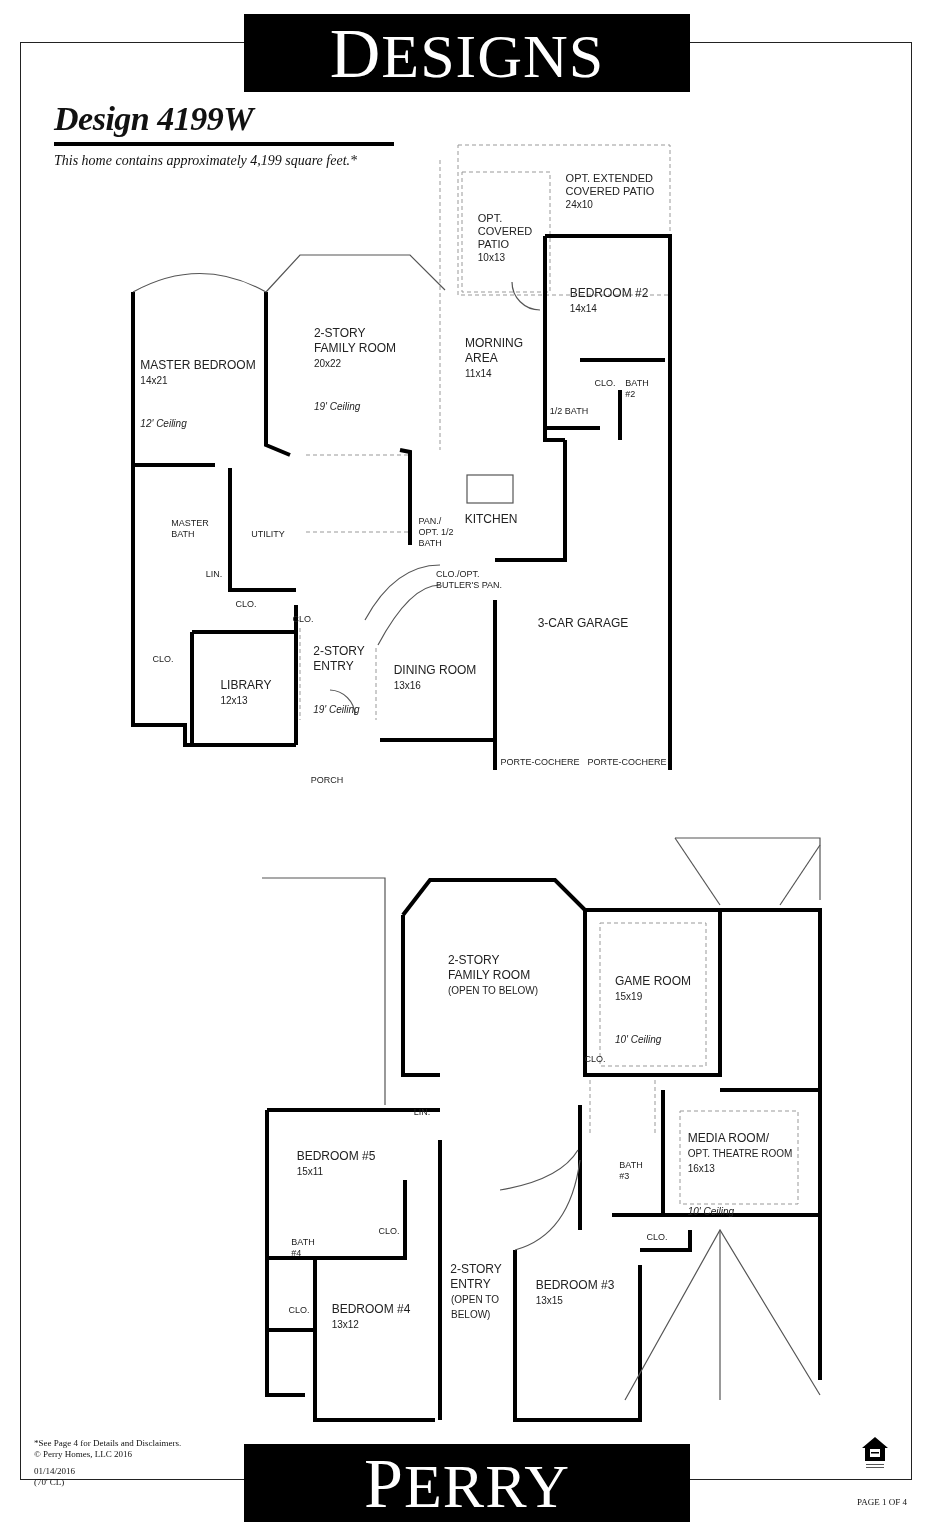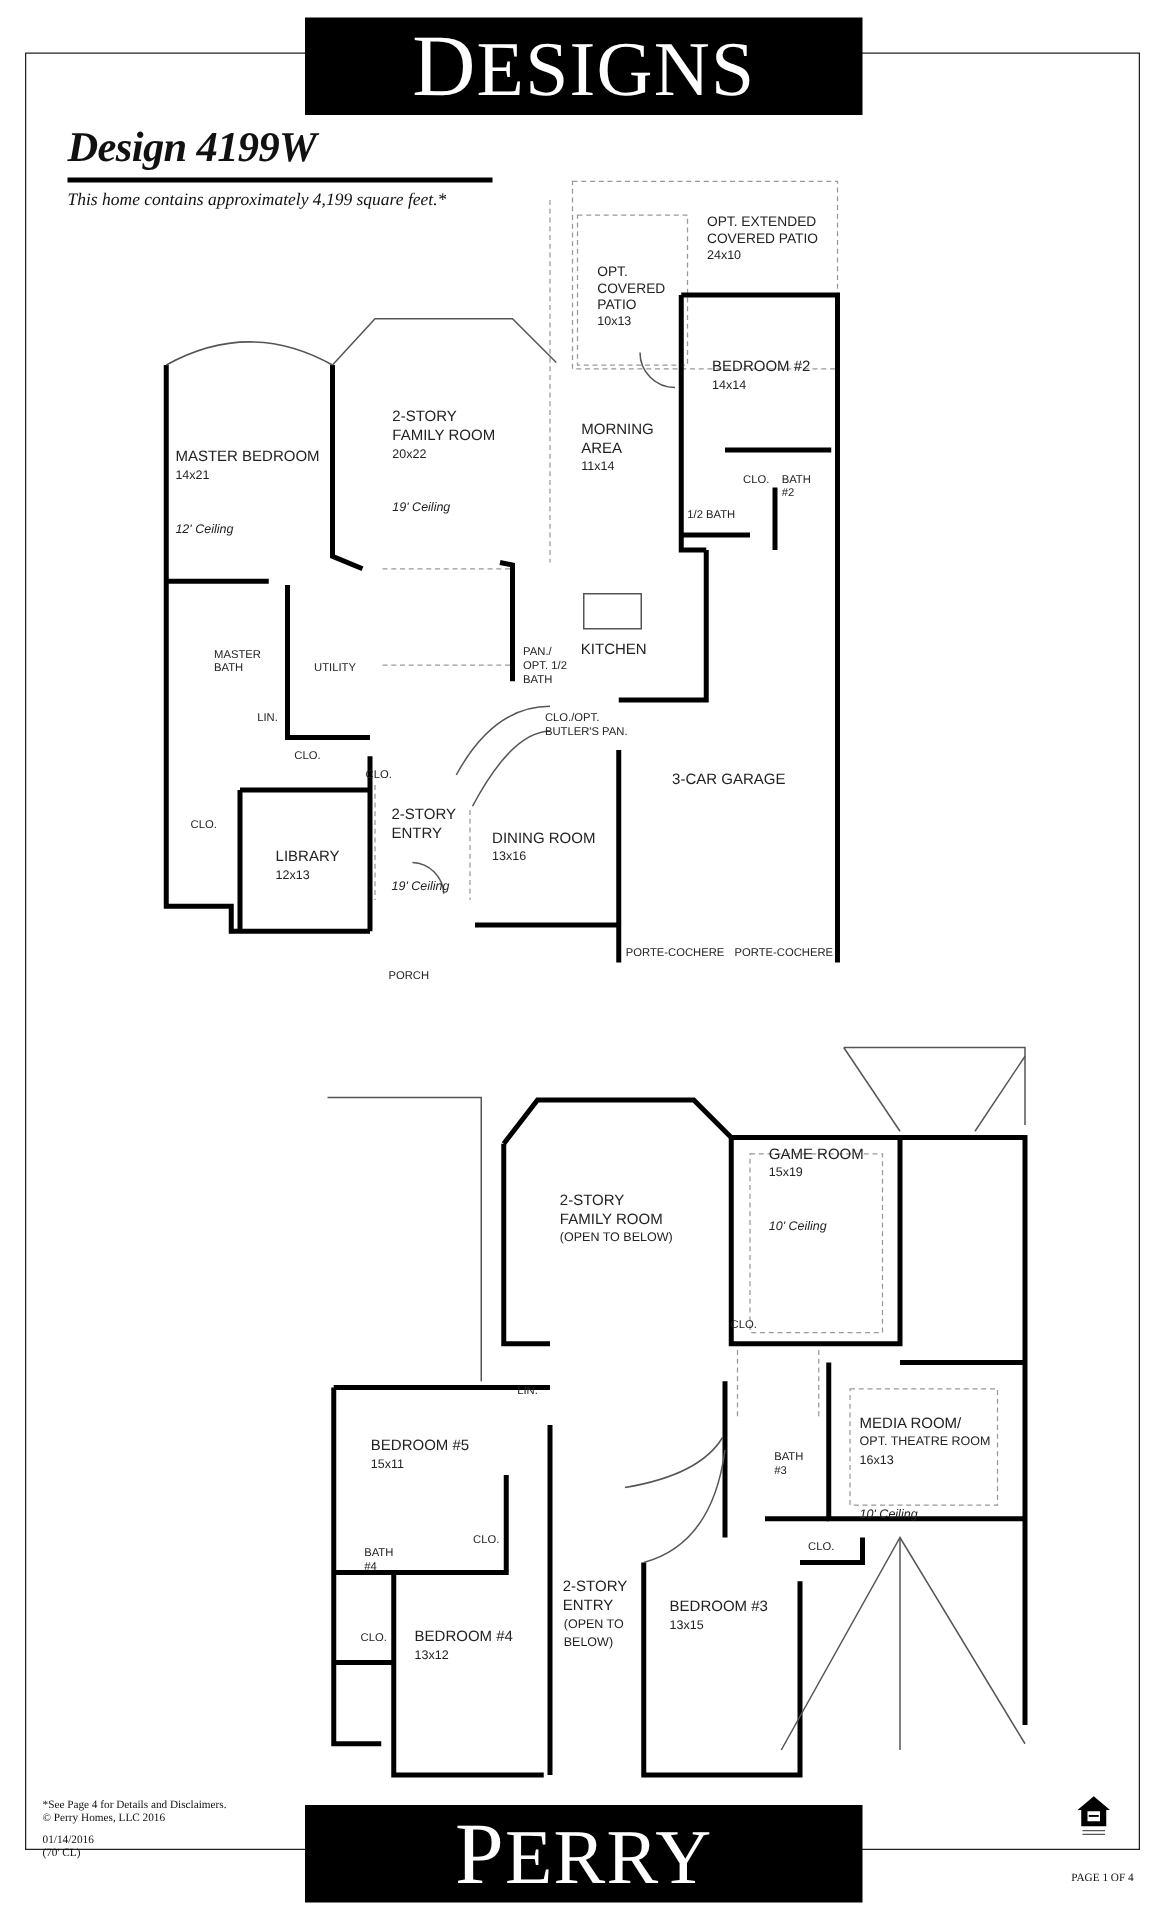--- a/index.html
+++ b/index.html
@@ -191,21 +191,21 @@
 <div class="lbl" style="left:583px;top:616px"><span>3-CAR GARAGE</span></div>
 <div class="lbl sm" style="left:327px;top:775px"><span>PORCH</span></div>
 <div class="lbl sm" style="left:540px;top:757px"><span>PORTE-COCHERE</span></div>
 <div class="lbl sm" style="left:627px;top:757px"><span>PORTE-COCHERE</span></div>
 
 <div class="lbl" style="left:493px;top:953px">
   <span style="display:block">2-STORY</span>
   <span style="display:block">FAMILY ROOM</span>
   <span class="dim">(OPEN TO BELOW)</span>
 </div>
-<div class="lbl" style="left:653px;top:916px">
+<div class="lbl" style="left:653px;top:974px">
   <span style="display:block">GAME ROOM</span>
   <span class="dim">15x19</span>
   <span class="ceil">10' Ceiling</span>
 </div>
 <div class="lbl sm" style="left:595px;top:1054px"><span>CLO.</span></div>
 <div class="lbl sm" style="left:422px;top:1107px"><span>LIN.</span></div>
 <div class="lbl" style="left:740px;top:1131px">
   <span style="display:block">MEDIA ROOM/</span>
   <span class="dim">OPT. THEATRE ROOM</span>
   <span class="dim">16x13</span>

